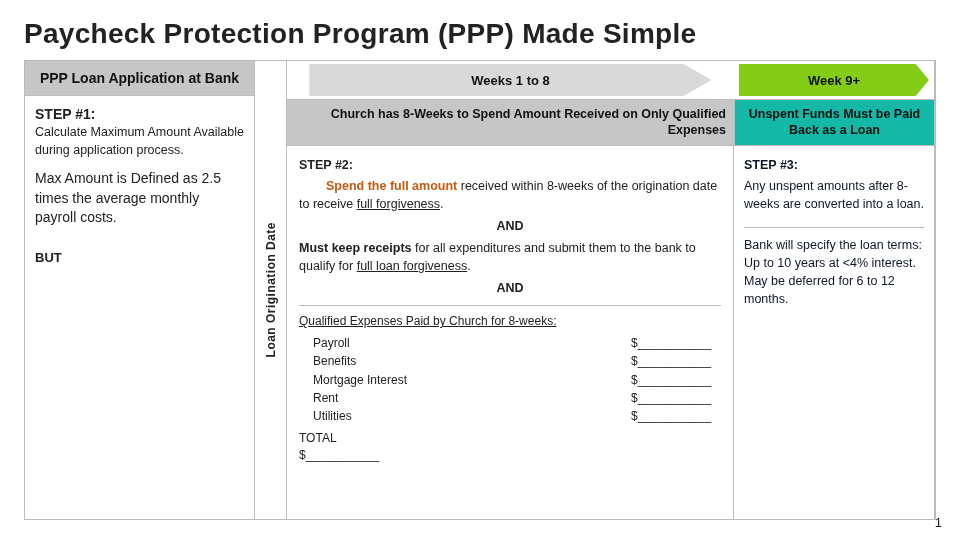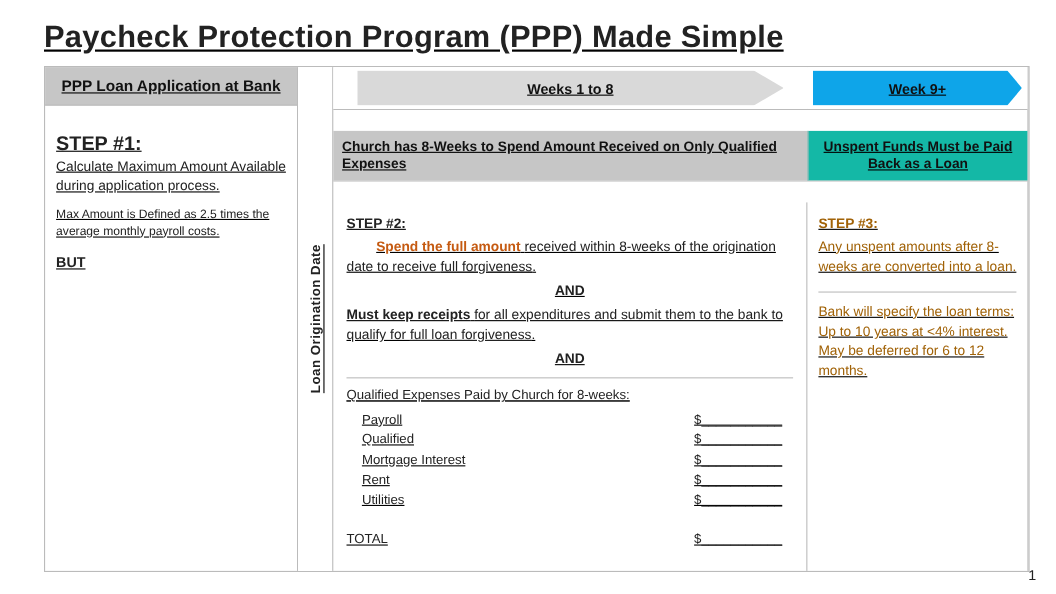--- a/index.html
+++ b/index.html
@@ -7,23 +7,22 @@
       font-family: Arial, sans-serif;
       background: #fff;
       width: 960px;
       height: 540px;
       overflow: hidden;
       position: relative;
     }
     .page {
       width: 960px;
       height: 540px;
-      padding: 18px 24px 12px 40px;
-      background: #fff;
-      text-decoration: underline;
+      padding: 18px 24px 12px 24px;
+      background: #fff;
     }
     .main-title {
       font-size: 28px;
       font-weight: bold;
       color: #222;
       margin-bottom: 10px;
       letter-spacing: 0.01em;
     }
     .content-area {
       display: flex;
@@ -32,51 +31,50 @@
       height: calc(100% - 50px);
       border: 1.5px solid #bbb;
     }
     
     .col-left {
       width: 230px;
       min-width: 230px;
       border-right: 1.5px solid #bbb;
       display: flex;
       flex-direction: column;
-      gap: 14px;
     }
     .col-left-header {
       background: #c6c6c6;
       text-align: center;
       font-weight: bold;
       font-size: 14px;
       padding: 8px 6px;
       border-bottom: 1.5px solid #bbb;
       color: #111;
       line-height: 1.3;
     }
     .col-left-body {
       padding: 10px 10px 8px 10px;
       font-size: 12.5px;
       color: #222;
       flex: 1;
     }
     .step-label {
       font-weight: bold;
-      font-size: 18px;
+      font-size: 14px;
       margin-bottom: 2px;
     }
     .step-desc {
       font-size: 12.5px;
       margin-bottom: 10px;
       line-height: 1.4;
     }
     .max-amount {
-      font-size: 11px;
-      margin-bottom: 12px;
+      font-size: 14px;
+      margin-bottom: 22px;
       line-height: 1.4;
     }
     .but-label {
       text-align: left;
       font-weight: bold;
       font-size: 13px;
       margin-bottom: 6px;
     }
     .highlight-text {
       color: #c00;
@@ -102,21 +100,20 @@
       color: #222;
       white-space: nowrap;
       letter-spacing: 0.04em;
     }
     
     .col-center {
       flex: 1;
       border-right: 1.5px solid #bbb;
       display: flex;
       flex-direction: column;
-      gap: 19px;
     }
     .col-header-row {
       display: flex;
       flex-direction: row;
       border-bottom: 1.5px solid #bbb;
     }
     .weeks-header {
       flex: 1;
       background: #fff;
       display: flex;
@@ -151,36 +148,36 @@
       align-items: center;
       justify-content: center;
       background: #fff;
     }
     .week9-arrow {
       display: flex;
       align-items: center;
       justify-content: center;
       width: 95%;
       height: 32px;
-      background: #0ea5e9;
+      background: #84cc16;
       clip-path: polygon(0 0, 93% 0, 100% 50%, 93% 100%, 0 100%);
       font-weight: bold;
       font-size: 13px;
       color: #111;
       margin: 3px 0;
     }
     .subheader-row {
       display: flex;
       flex-direction: row;
       border-bottom: 1.5px solid #bbb;
     }
     .center-subheader {
       flex: 1;
       background: #c6c6c6;
-      text-align: left;
+      text-align: right;
       font-weight: bold;
       font-size: 12.5px;
       padding: 6px 8px;
       color: #111;
       line-height: 1.3;
     }
     .right-subheader {
       width: 200px;
       min-width: 200px;
       background: #14b8a6;
@@ -203,21 +200,21 @@
       font-size: 12.5px;
       color: #222;
       line-height: 1.45;
       border-right: 1.5px solid #bbb;
     }
     .right-col {
       width: 200px;
       min-width: 200px;
       padding: 10px 10px;
       font-size: 12.5px;
-      color: #a16207;
+      color: #0f172a;
       line-height: 1.45;
     }
     .step2-label {
       font-weight: bold;
       margin-bottom: 3px;
     }
     .orange-text {
       color: #c55a11;
       font-weight: bold;
       margin-left: 27px;
@@ -250,23 +247,24 @@
       font-size: 12px;
       margin-bottom: 1px;
       padding-left: 14px;
     }
     .expense-amount {
       font-size: 12px;
       min-width: 90px;
     }
     .total-row {
       display: flex;
-      justify-content: space-between;
-      font-size: 12px;
-      margin-top: 18px;
+      justify-content: flex-start;
+      font-size: 12px;
+      margin-top: 4px;
+      flex-direction: column;
     }
     .page-num {
       position: absolute;
       bottom: 10px;
       right: 18px;
       font-size: 13px;
       color: #222;
     }
     .step3-label {
       font-weight: bold;
@@ -338,21 +336,21 @@
           </div>
           <div class="and-center">AND</div>
 
           <div class="qualified-section">
             <div class="qualified-title">Qualified Expenses Paid by Church for 8-weeks:</div>
             <div class="expense-row">
               <span>Payroll</span>
               <span class="expense-amount">$___________</span>
             </div>
             <div class="expense-row">
-              <span>Qualified</span>
+              <span>Benefits</span>
               <span class="expense-amount">$___________</span>
             </div>
             <div class="expense-row">
               <span>Mortgage Interest</span>
               <span class="expense-amount">$___________</span>
             </div>
             <div class="expense-row">
               <span>Rent</span>
               <span class="expense-amount">$___________</span>
             </div>

